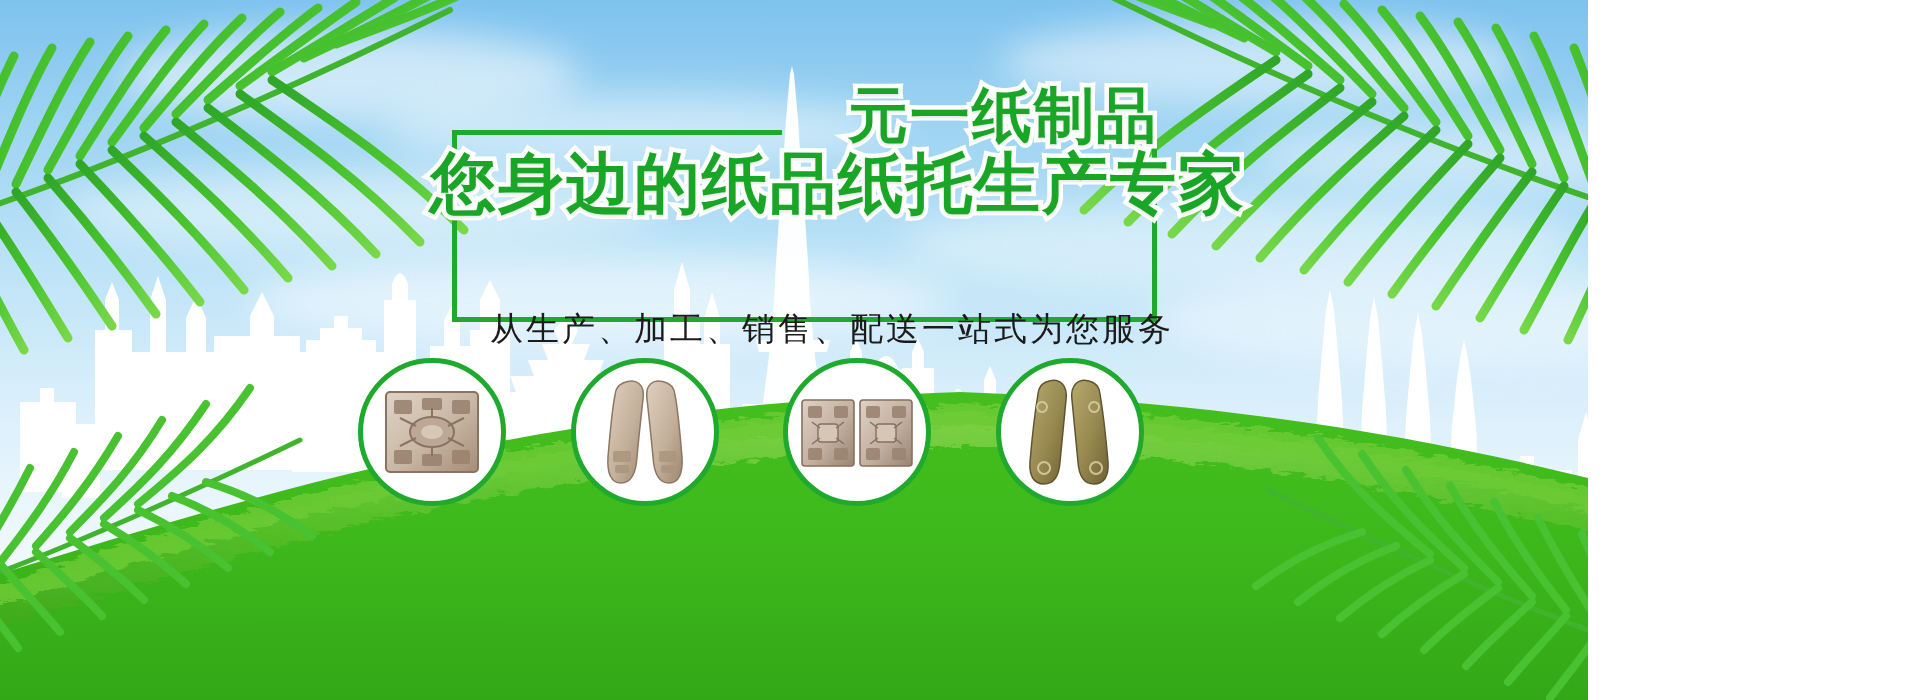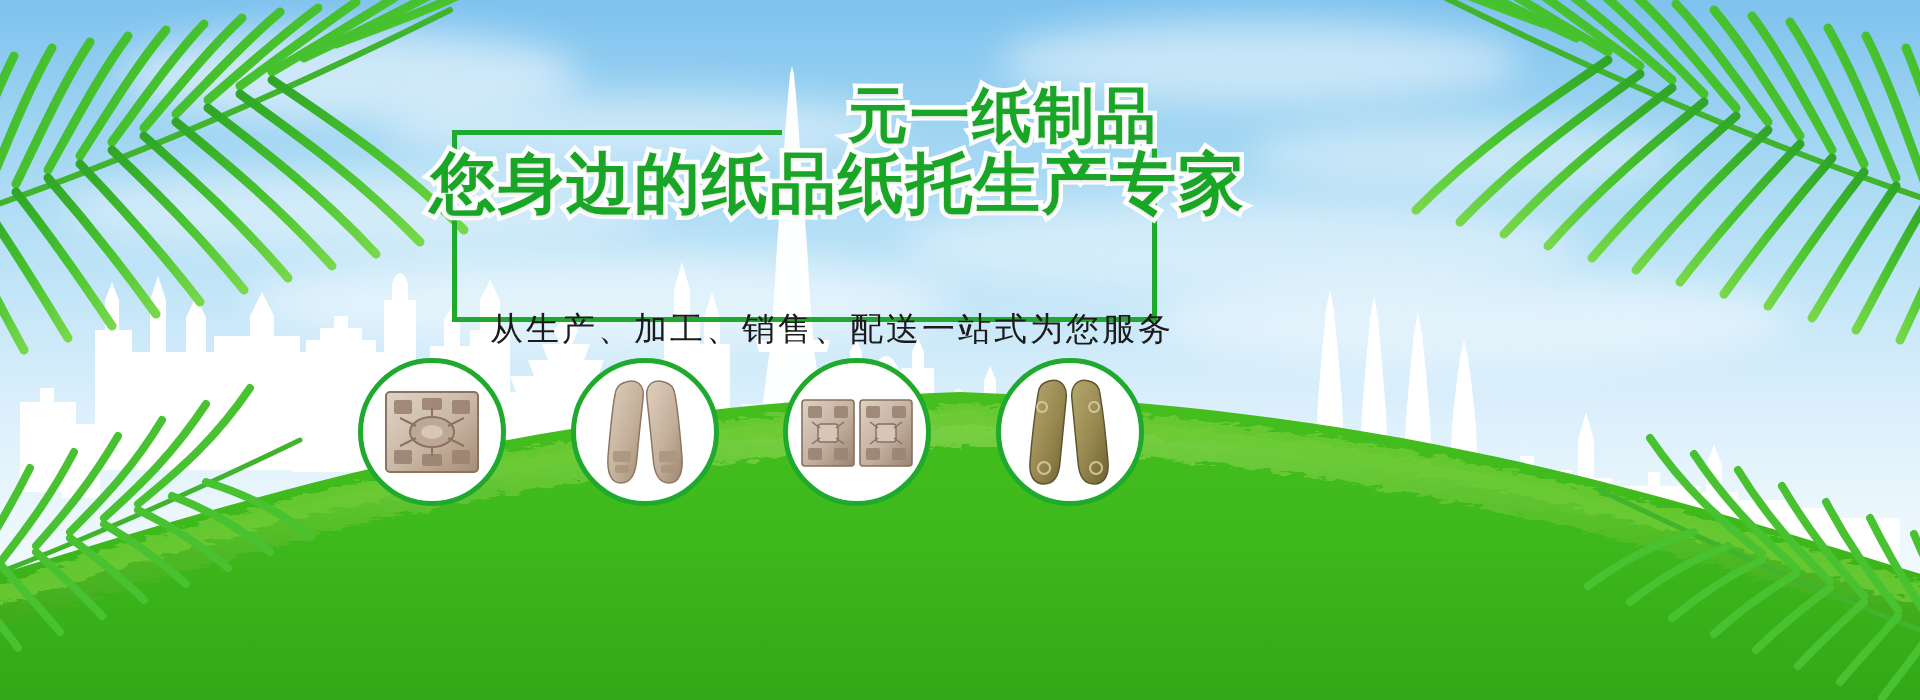--- a/index.html
+++ b/index.html
@@ -3,21 +3,21 @@
 <meta charset="utf-8">
 <title>Banner</title>
 <style>
   html,body{margin:0;padding:0;}
   body{
     font-family:"DejaVu Sans","Liberation Sans",sans-serif;
     background:#fff;
   }
   .banner{
     position:relative;
-    width:1920px;
+    width:1588px;
     height:700px;
     overflow:hidden;
     background:linear-gradient(to bottom,#7ec2ee 0%,#9ed4f2 18%,#bde3f7 38%,#d8eefb 56%,#eaf6fd 72%,#f5fbfe 88%,#ffffff 100%);
   }
 
   
   .cloud{position:absolute;background:#ffffff;border-radius:50%;filter:blur(18px);opacity:.85;}
   .cloud.c1{left:120px;top:30px;width:460px;height:90px;opacity:.55;}
   .cloud.c2{left:380px;top:95px;width:520px;height:70px;opacity:.45;}
   .cloud.c3{left:1000px;top:20px;width:520px;height:85px;opacity:.5;}

